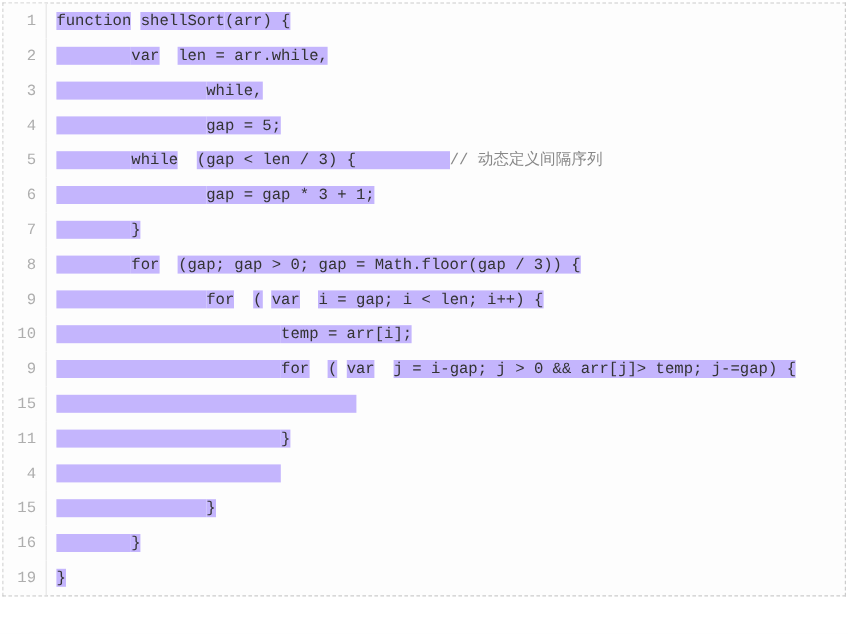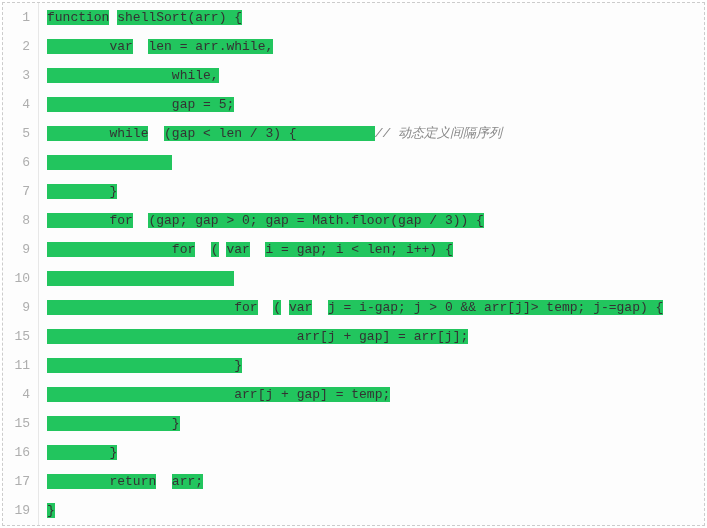--- a/index.html
+++ b/index.html
@@ -33,25 +33,24 @@
     box-sizing: border-box;
   }
   .codecell {
     padding-left: 8px;
     white-space: pre;
     color: #333;
     flex: 1;
     overflow: hidden;
   }
   .hl {
-    background: #22c55e;
+    background: #c4b5fd;
   }
   .cm {
     color: #888;
-    font-style: italic;
   }
 </style>
 </head>
 <body>
 
 <div class="code-block" id="code-root">
     <div class="line">
       <div class="gutter">1</div>
       <div class="codecell"><span class="hl">function</span><span> </span><span class="hl">shellSort</span><span class="hl">(arr) {</span></div>
     </div>
@@ -66,63 +65,59 @@
     <div class="line">
       <div class="gutter">4</div>
       <div class="codecell"><span class="hl">                </span><span class="hl">gap = 5;</span></div>
     </div>
     <div class="line">
       <div class="gutter">5</div>
       <div class="codecell"><span class="hl">        </span><span class="hl">while</span><span>  </span><span class="hl">(gap &lt; len / 3) {          </span><span class="cm">// 动态定义间隔序列</span></div>
     </div>
     <div class="line">
       <div class="gutter">6</div>
-      <div class="codecell"><span class="hl">                </span></div>
+      <div class="codecell"><span class="hl">                </span><span class="hl">gap = gap * 3 + 1;</span></div>
     </div>
     <div class="line">
       <div class="gutter">7</div>
       <div class="codecell"><span class="hl">        </span><span class="hl">}</span></div>
     </div>
     <div class="line">
       <div class="gutter">8</div>
       <div class="codecell"><span class="hl">        </span><span class="hl">for</span><span>  </span><span class="hl">(gap; gap &gt; 0; gap = Math.floor(gap / 3)) {</span></div>
     </div>
     <div class="line">
       <div class="gutter">9</div>
       <div class="codecell"><span class="hl">                </span><span class="hl">for</span><span>  </span><span class="hl">(</span><span> </span><span class="hl">var</span><span>  </span><span class="hl">i = gap; i &lt; len; i++) {</span></div>
     </div>
     <div class="line">
       <div class="gutter">10</div>
-      <div class="codecell"><span class="hl">                        </span></div>
+      <div class="codecell"><span class="hl">                        </span><span class="hl">temp = arr[i];</span></div>
     </div>
     <div class="line">
       <div class="gutter">9</div>
       <div class="codecell"><span class="hl">                        </span><span class="hl">for</span><span>  </span><span class="hl">(</span><span> </span><span class="hl">var</span><span>  </span><span class="hl">j = i-gap; j &gt; 0 &amp;&amp; arr[j]&gt; temp; j-=gap) {</span></div>
     </div>
     <div class="line">
       <div class="gutter">15</div>
-      <div class="codecell"><span class="hl">                                </span><span class="hl">arr[j + gap] = arr[j];</span></div>
+      <div class="codecell"><span class="hl">                                </span></div>
     </div>
     <div class="line">
       <div class="gutter">11</div>
       <div class="codecell"><span class="hl">                        </span><span class="hl">}</span></div>
     </div>
     <div class="line">
       <div class="gutter">4</div>
-      <div class="codecell"><span class="hl">                        </span><span class="hl">arr[j + gap] = temp;</span></div>
+      <div class="codecell"><span class="hl">                        </span></div>
     </div>
     <div class="line">
       <div class="gutter">15</div>
       <div class="codecell"><span class="hl">                </span><span class="hl">}</span></div>
     </div>
     <div class="line">
       <div class="gutter">16</div>
       <div class="codecell"><span class="hl">        </span><span class="hl">}</span></div>
     </div>
     <div class="line">
-      <div class="gutter">17</div>
-      <div class="codecell"><span class="hl">        </span><span class="hl">return</span><span>  </span><span class="hl">arr;</span></div>
-    </div>
-    <div class="line">
       <div class="gutter">19</div>
       <div class="codecell"><span class="hl">}</span></div>
     </div>
   </div>
 
 </body></html>

